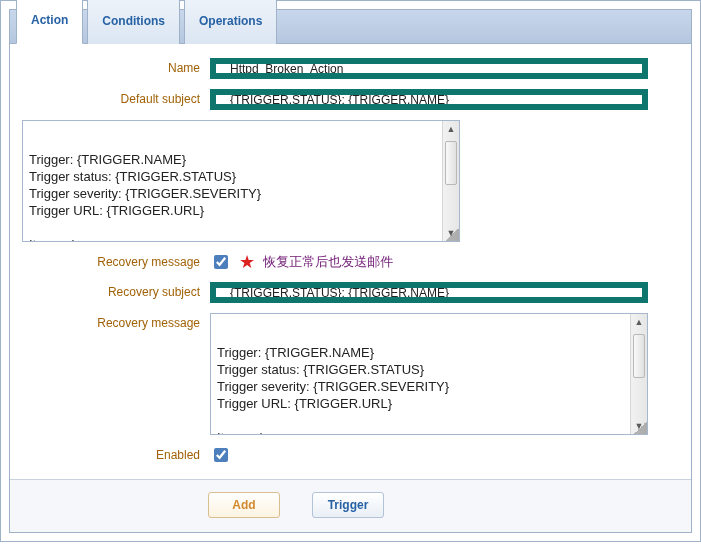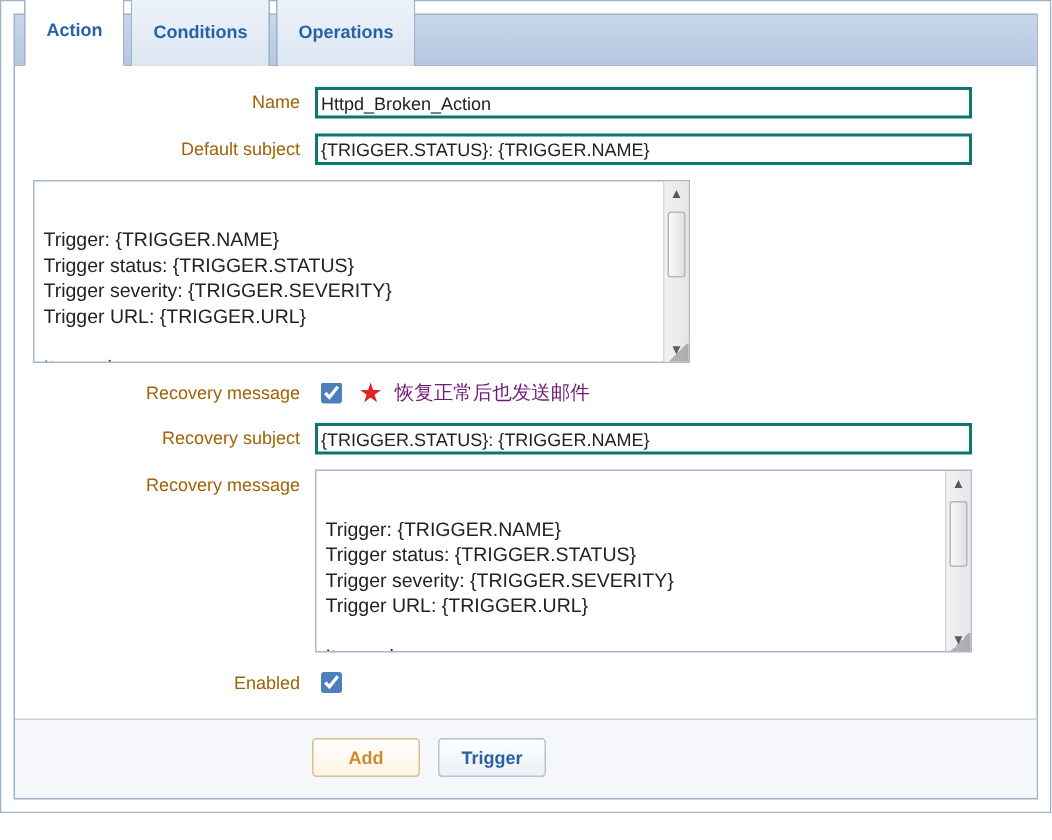--- a/index.html
+++ b/index.html
@@ -79,22 +79,22 @@
   }
   .value {
     flex: 1;
     display: flex;
     align-items: center;
     gap: 8px;
   }
   input[type=text].tinput {
     width: 438px;
     height: 21px;
-    border: 2px solid #0f766e;
-    padding: 2px 2px;
+    border: 6px solid #0f766e;
+    padding: 2px 14px;
     font-family: inherit;
     font-size: 12px;
     color: #222;
     background: #fff;
   }
   .textarea-wrap {
     width: 438px;
     height: 122px;
     border: 1px solid #a7b7cd;
     background: #fff;
@@ -158,21 +158,21 @@
   }
   .note-red {
     color: #701a75;
     font-size: 13px;
   }
   .footer {
     background: #f5f7fa;
     border-top: 1px solid #c8d2df;
     padding: 12px 12px 14px 198px;
     display: flex;
-    gap: 12px;
+    gap: 32px;
     align-items: center;
   }
   .btn {
     min-width: 72px;
     height: 26px;
     border: 1px solid #b3c2d6;
     border-radius: 3px;
     background: linear-gradient(to bottom, #ffffff 0%, #e9eff6 100%);
     color: #2762a5;
     font-weight: bold;

